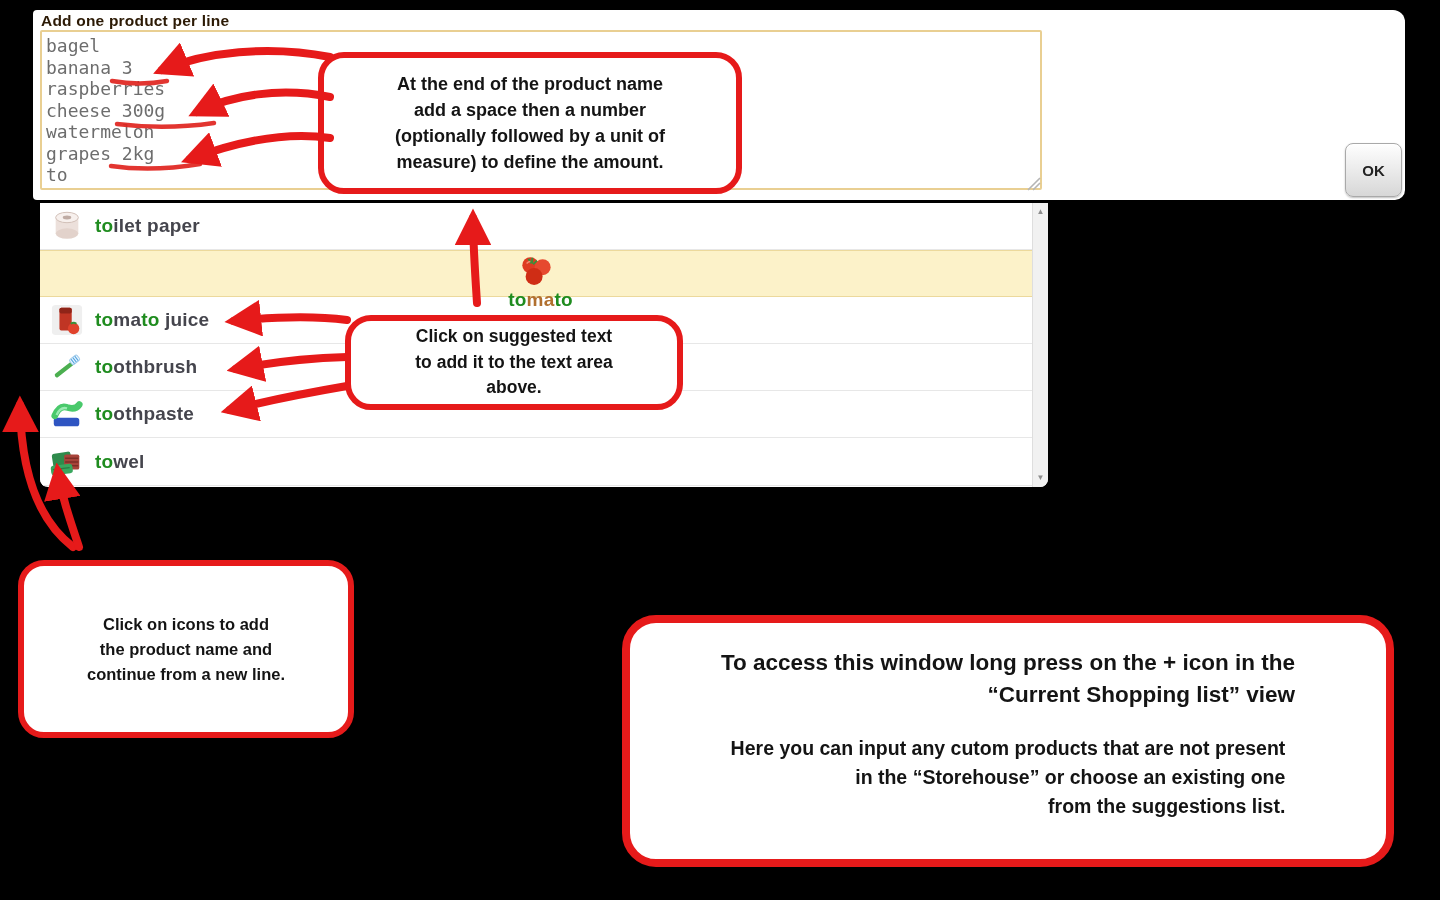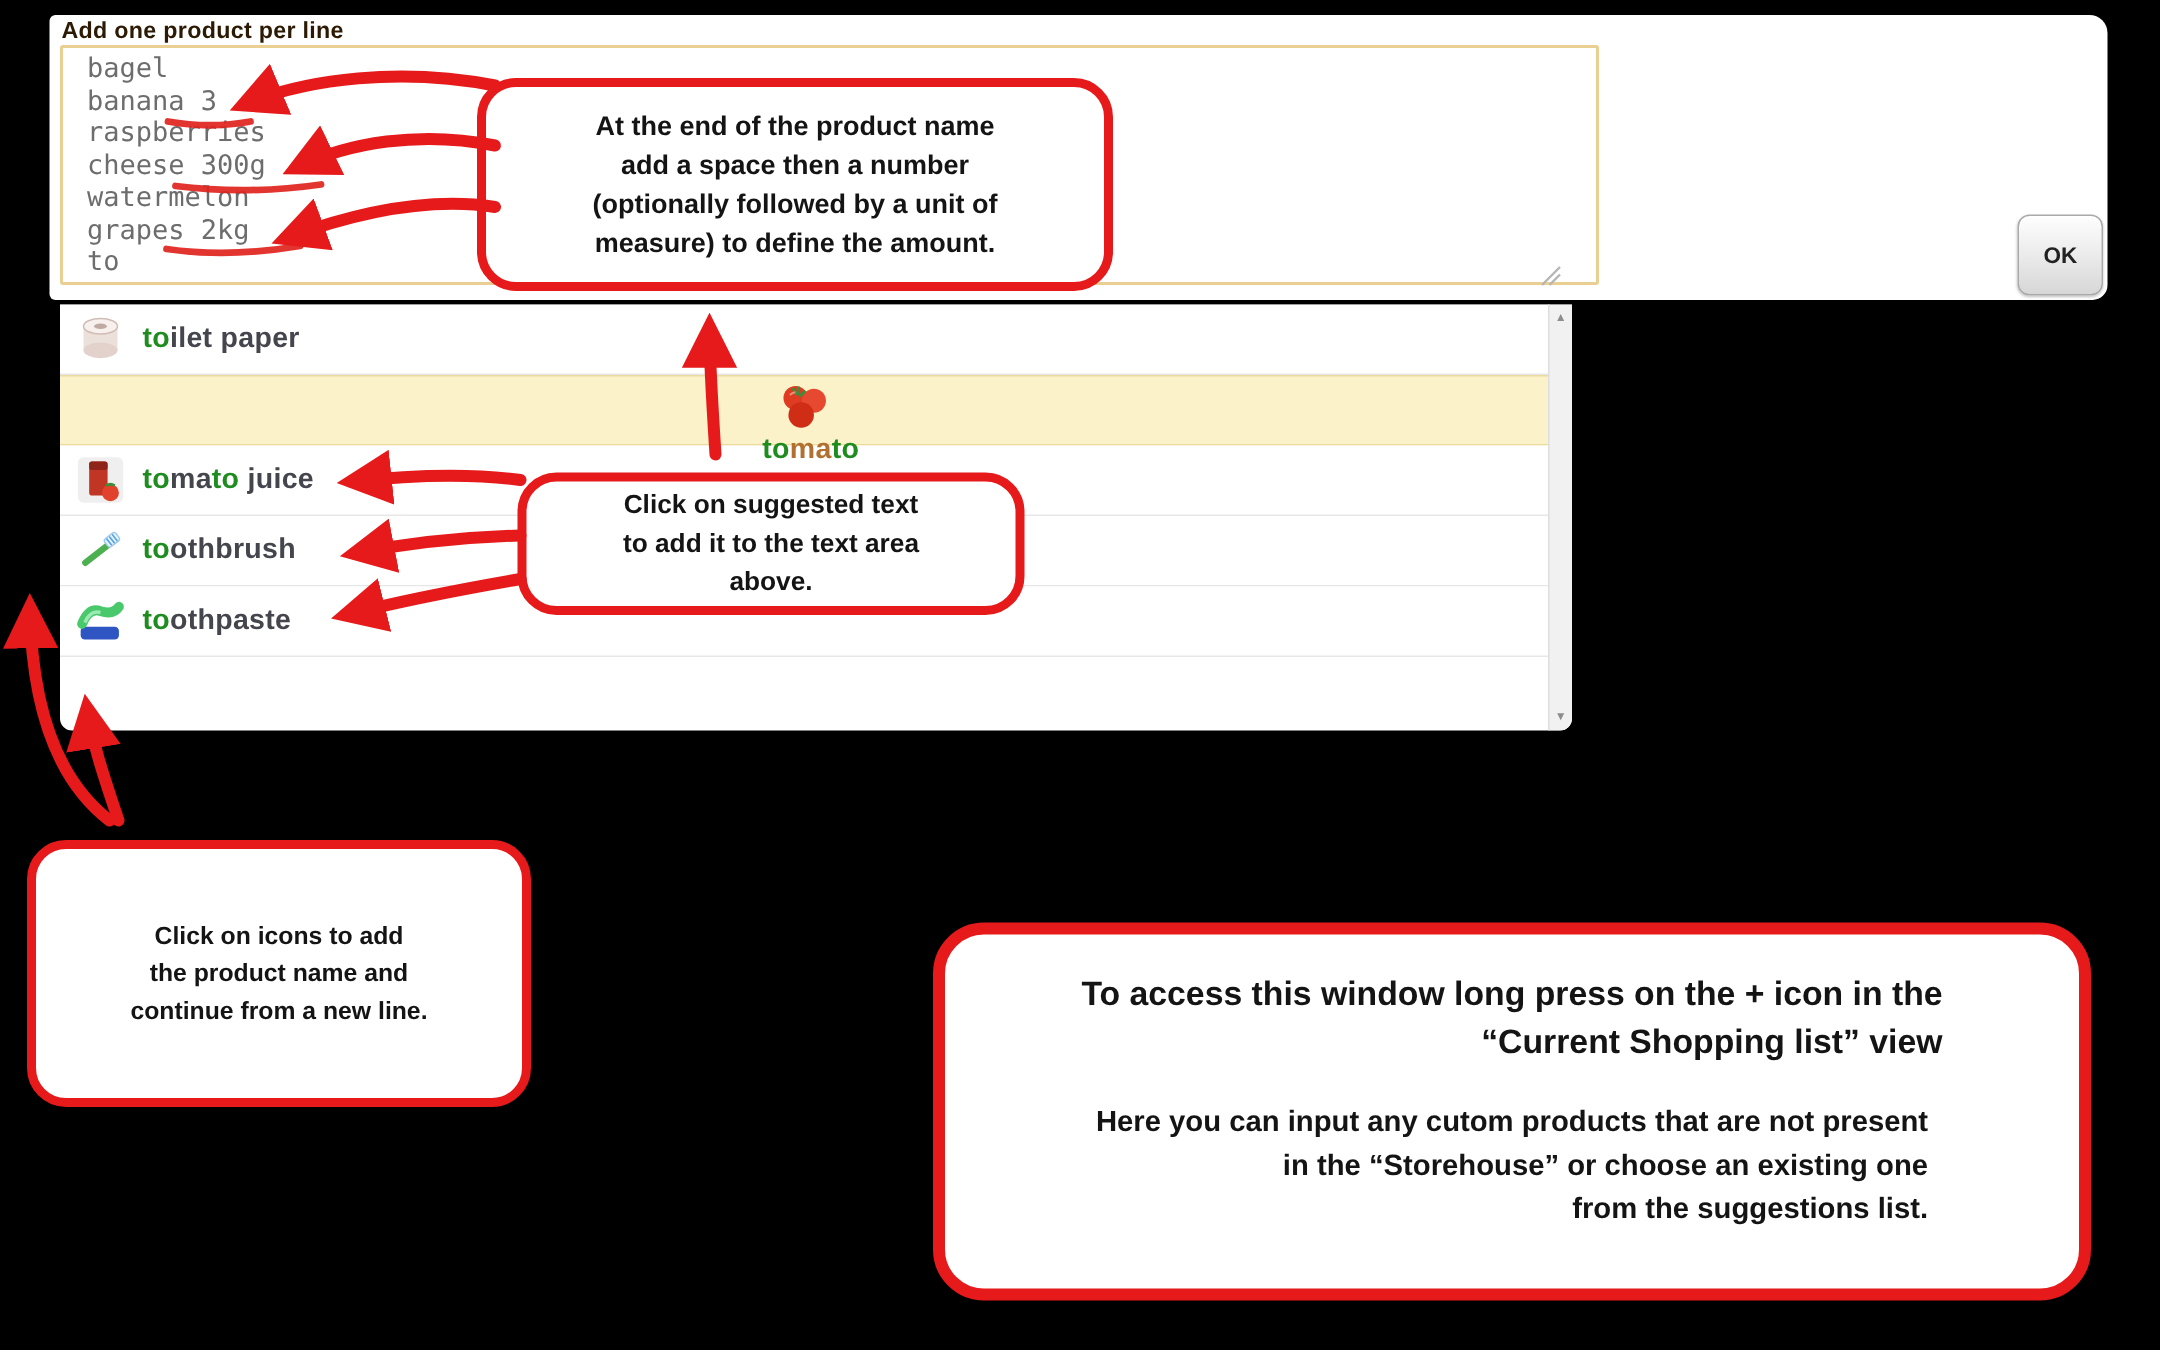--- a/index.html
+++ b/index.html
@@ -13,21 +13,21 @@
     background:#fff;border-radius:4px 12px 10px 4px;
   }
   .entry-label{
     position:absolute;left:8px;top:2px;
     font-size:15.5px;font-weight:bold;color:#2c1a05;letter-spacing:.2px;
   }
   .entry-textarea{
     position:absolute;left:7px;top:20px;width:990px;height:150px;
     border:2px solid #e9cf92;border-radius:2px;background:#fff;
     font-family:"DejaVu Sans Mono",monospace;font-size:18px;line-height:21.5px;
-    color:#6d6d6d;padding:3px 16px;resize:none;outline:none;overflow:hidden;
+    color:#6d6d6d;padding:3px 4px;resize:none;outline:none;overflow:hidden;
   }
   .ok-button{
     position:absolute;left:1312px;top:133px;width:57px;height:54px;
     border:1px solid #a9a9a9;border-radius:8px;
     background:linear-gradient(#fefefe,#e9e9e9 55%,#d7d7d7);
     box-shadow:0 1px 2px rgba(0,0,0,.25), inset 0 1px 0 #fff;
     font-size:15px;font-weight:bold;color:#222;cursor:pointer;
   }
   
   .list-panel{
@@ -153,20 +153,32 @@
       <span class="ricon">
         <svg width="34" height="36" viewBox="0 0 36 36">
           <rect x="4" y="22" width="27" height="9" rx="3" fill="#2f55c2"></rect>
           <path d="M5 20 q5 -12 13 -9 q9 3 13 -3" stroke="#49c96b" stroke-width="7" fill="none" stroke-linecap="round"></path>
           <path d="M7 19 q4 -9 11 -7" stroke="#9aeab2" stroke-width="2.5" fill="none"></path>
         </svg>
       </span>
       <span class="rtext"><span class="g">to</span><span class="d">othpaste</span><span class="g"></span><span class="d"></span></span>
     </div>
 
+    <div class="row">
+      <span class="ricon">
+        <svg width="34" height="36" viewBox="0 0 36 36">
+          <rect x="3" y="8" width="20" height="19" rx="3" fill="#2f8b4c" transform="rotate(-9 13 18)"></rect>
+          <rect x="15" y="10" width="16" height="16" rx="2" fill="#a8433a"></rect>
+          <path d="M16 14 h14 M16 18 h14 M16 22 h14" stroke="#7e2e27" stroke-width="1.5"></path>
+          <rect x="1" y="21" width="23" height="10" rx="3" fill="#3aa75e" transform="rotate(-7 12 26)"></rect>
+          <path d="M3 25 h18" stroke="#2a7d45" stroke-width="1.5" transform="rotate(-7 12 26)"></path>
+        </svg>
+      </span>
+      <span class="rtext"><span class="g">to</span><span class="d">wel</span><span class="g"></span><span class="d"></span></span>
+    </div>
 
   </div>
 
   <div class="scrollbar">
     <div class="scroll-arrow scroll-up">▲</div>
     <div class="scroll-arrow scroll-down">▼</div>
   </div>
 </div>
 
 <div class="callout co-amount">

